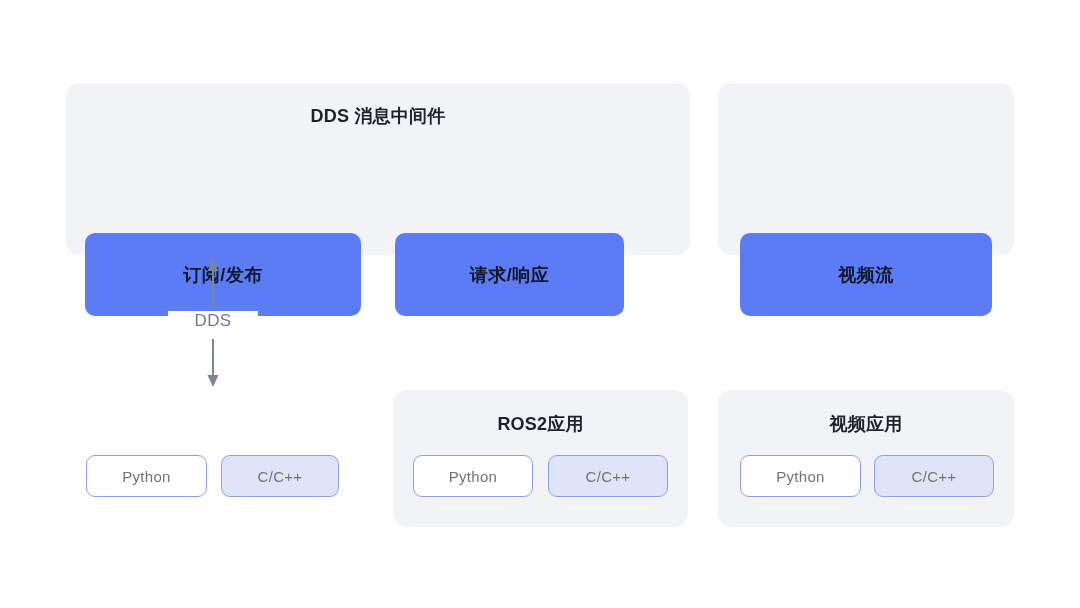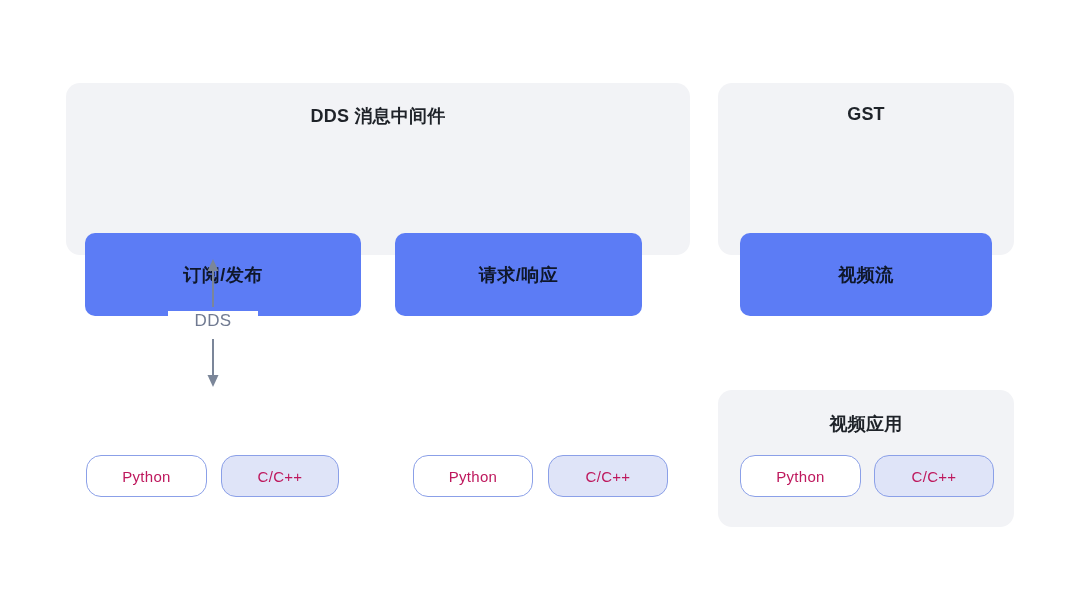--- a/index.html
+++ b/index.html
@@ -69,27 +69,27 @@
   .bottom-panel .panel-title { top: 22px; }
 
   #panel-dds-app   { left: 66px;  width: 294px; }
   #panel-ros2-app  { left: 393px; width: 295px; }
   #panel-video-app { left: 718px; width: 296px; }
 
   .chip {
     position: absolute;
     top: 455px;
     height: 42px;
-    border-radius: 15px;
+    border-radius: 9px;
     border: 1.6px solid #8ba0e8;
     display: flex;
     align-items: center;
     justify-content: center;
     font-size: 15px;
-    color: #be185d;
+    color: #737373;
     box-sizing: border-box;
     letter-spacing: 0.3px;
   }
   .chip.light  { background: #ffffff; }
   .chip.filled { background: #dfe4f8; }
 
   
   .connector {
     position: absolute;
     top: 259px;
@@ -112,43 +112,45 @@
   }
 </style>
 </head>
 <body>
 
 <div class="canvas">
 
   <div class="panel top-panel" id="panel-dds">
     <div class="panel-title">DDS 消息中间件</div>
     <div class="blue-box" style="left:19px; width:276px;">订阅/发布</div>
-    <div class="blue-box" style="left:329px; width:247px;">请求/响应</div>
+    <div class="blue-box" style="left:329px; width:229px;">请求/响应</div>
   </div>
 
   <div class="panel top-panel" id="panel-gst">
-    <div class="panel-title">GST</div>
     <div class="blue-box" style="left:22px; width:252px;">视频流</div>
   </div>
 
   <div class="connector" style="left:168px;">
     <svg width="90" height="128" viewBox="0 0 90 128" aria-hidden="true">
       <line x1="45" y1="8" x2="45" y2="48" stroke="#7b8699" stroke-width="2"></line>
       <polygon points="45,0 39.5,12 50.5,12" fill="#7b8699"></polygon>
       <line x1="45" y1="80" x2="45" y2="120" stroke="#7b8699" stroke-width="2"></line>
       <polygon points="45,128 39.5,116 50.5,116" fill="#7b8699"></polygon>
     </svg>
     <div class="connector-label">DDS</div>
   </div>
 
 
 
   <div class="chip light" style="left:86px; width:121px;">Python</div>
   <div class="chip filled" style="left:221px; width:118px;">C/C++</div>
 
+  <div class="panel bottom-panel" id="panel-ros2-app">
+    <div class="panel-title">ROS2应用</div>
+  </div>
   <div class="chip light" style="left:413px; width:120px;">Python</div>
   <div class="chip filled" style="left:548px; width:120px;">C/C++</div>
 
   <div class="panel bottom-panel" id="panel-video-app">
     <div class="panel-title">视频应用</div>
   </div>
   <div class="chip light" style="left:740px; width:121px;">Python</div>
   <div class="chip filled" style="left:874px; width:120px;">C/C++</div>
 
 </div>

